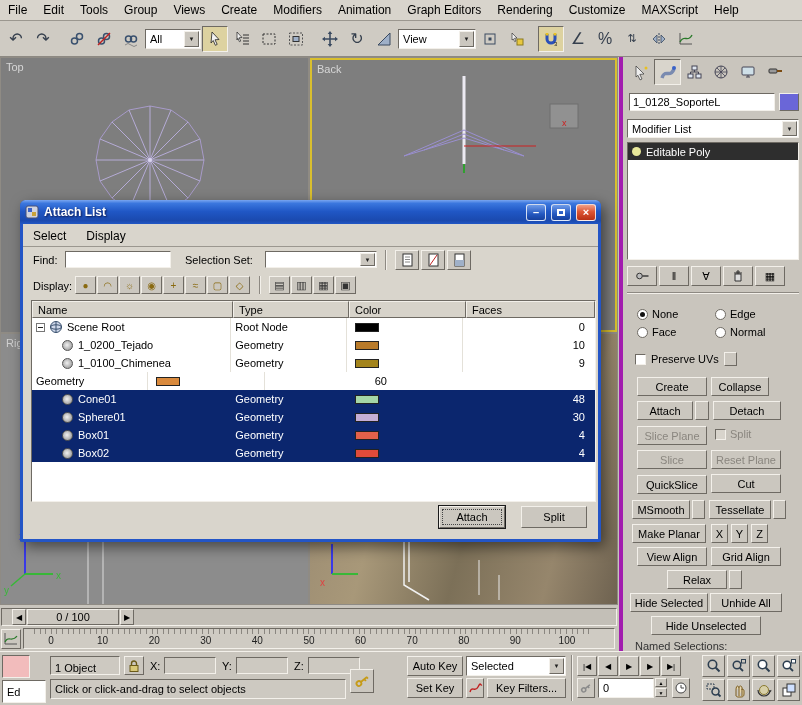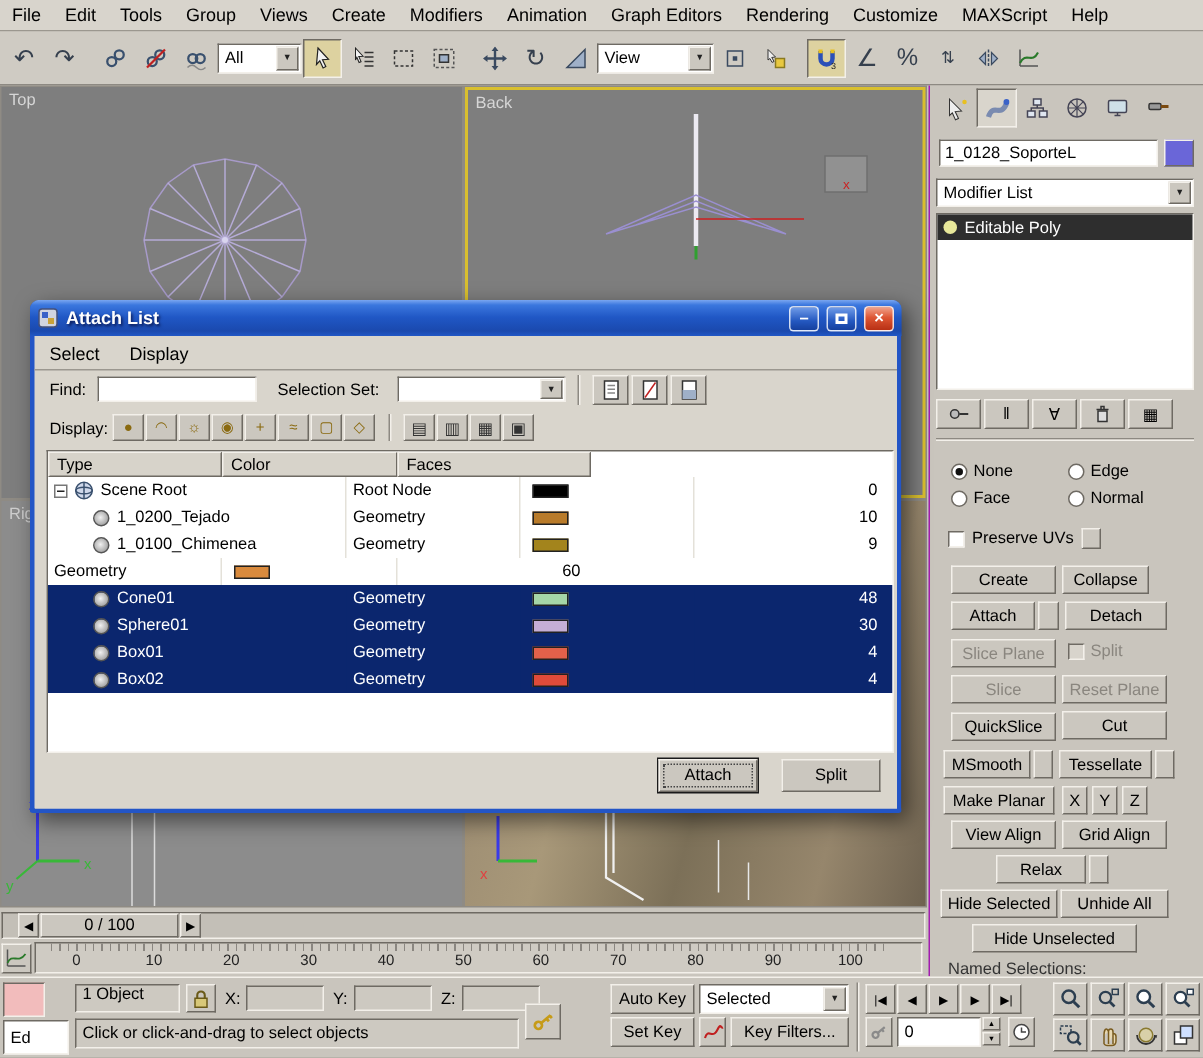--- a/index.html
+++ b/index.html
@@ -19,21 +19,21 @@
 .ti{width:26px;height:26px;display:flex;align-items:center;justify-content:center;font-size:16px;color:#36404e;border:1px solid transparent}
 .ti.pressed{border-color:#6e6a63 #f3f0ea #f3f0ea #6e6a63;background:#ddd2a0}
 .tsep{width:6px;height:26px}
 .dd{height:20px;background:#fff;border:1px solid;border-color:#6e6a63 #f3f0ea #f3f0ea #6e6a63;display:flex;align-items:center;padding-left:4px;position:relative;font-size:11px}
 .da{position:absolute;right:1px;top:1px;bottom:1px;width:15px;background:#cbc7bf;border:1px solid;border-color:#f3f0ea #6e6a63 #6e6a63 #f3f0ea;display:flex;align-items:center;justify-content:center;font-size:6px;color:#222}
 
 #vpwrap{position:absolute;left:0;top:57px;width:618px;height:548px;background:#8f8b84}
 .vp{position:absolute;background:#7e7e7e;overflow:hidden}
 .vplabel{position:absolute;left:5px;top:3px;color:#d6d6d6;font-size:11px}
 
-#panel{position:absolute;left:619px;top:57px;width:183px;height:594px;background:#c9c5bd;border-left:1px solid #a21caf}
+#panel{position:absolute;left:619px;top:57px;width:183px;height:594px;background:#c9c5bd;border-left:4px solid #a21caf}
 #panel .pb{position:absolute;height:19px;background:#cbc7bf;border:1px solid;border-color:#f3f0ea #6e6a63 #6e6a63 #f3f0ea;display:flex;align-items:center;justify-content:center;font-size:11px;white-space:nowrap;overflow:hidden}
 .tab{width:27px;height:26px;display:flex;align-items:center;justify-content:center}
 .tab.active{background:#d9d5cc;border:1px solid;border-color:#6e6a63 #f3f0ea #f3f0ea #6e6a63}
 .cb{width:11px;height:11px;background:#fff;border:1px solid;border-color:#6e6a63 #f3f0ea #f3f0ea #6e6a63;display:inline-block}
 .cb.dis2{background:#d8d4cc}
 .rad{width:11px;height:11px;border-radius:50%;background:#fff;border:1px solid #6e6a63;display:inline-block;position:relative}
 .rad.on::after{content:"";position:absolute;left:2px;top:2px;width:5px;height:5px;background:#111;border-radius:50%}
 .setbox{width:13px;height:17px;background:#cbc7bf;border:1px solid;border-color:#f3f0ea #6e6a63 #6e6a63 #f3f0ea}
 
 #timeslider{position:absolute;left:0;top:607px;width:618px;height:20px;background:#c9c5bd}
@@ -403,21 +403,21 @@
           <span class="tick">100</span>
         </div>
     </div>
   </div>
 
   <div id="statusbar">
     <div class="r in" style="left:2px;top:3px;width:28px;height:23px;background:#f2bcbc"></div>
     <div class="r in white" style="left:2px;top:28px;width:44px;height:23px;display:flex;align-items:center;padding-left:4px">
         <span>Ed</span>
       </div>
-    <div class="r in" style="left:50px;top:4px;width:70px;height:19px;background:#cdc9c1;display:flex;align-items:flex-start;padding-left:4px">
+    <div class="r in" style="left:50px;top:4px;width:70px;height:19px;background:#cdc9c1;display:flex;align-items:flex-end;padding-left:4px">
         <span>1 Object</span>
       </div>
     <div class="r sbtn" style="left:124px;top:4px;width:20px;height:19px">
         <svg width="16" height="16">
           <rect x="4" y="7.5" width="8" height="6" fill="#d8c878" stroke="#6a5a18"></rect>
           <path d="M5.5 7.5V5.5a2.5 2.5 0 0 1 5 0v2" fill="none" stroke="#6a5a18" stroke-width="1.4"></path>
         </svg>
       </div>
     <span class="r" style="left:150px;top:8px">X:</span>
     <div class="r in" style="left:164px;top:5px;width:52px;height:17px;background:#cdc9c1"></div>
@@ -630,20 +630,21 @@
         <button class="dbtn lvbtn">
           <span>▦</span>
         </button>
         <button class="dbtn lvbtn">
           <span>▣</span>
         </button>
       </div>
 
     <div id="dlglist">
       <div class="hdr">
+        <div class="hc" style="width:201px">Name</div>
         <div class="hc" style="width:116px">Type</div>
         <div class="hc" style="width:117px">Color</div>
         <div class="hc" style="width:129px">Faces</div>
       </div>
       <div class="lrow">
         <div class="c cn">
             <span class="expander"></span>
             <svg width="14" height="14" style="margin-right:4px">
               <circle cx="7" cy="7" r="5.5" fill="#cfd8ea" stroke="#39506e"></circle>
               <ellipse cx="7" cy="7" rx="5.5" ry="2.2" fill="none" stroke="#39506e"></ellipse>

